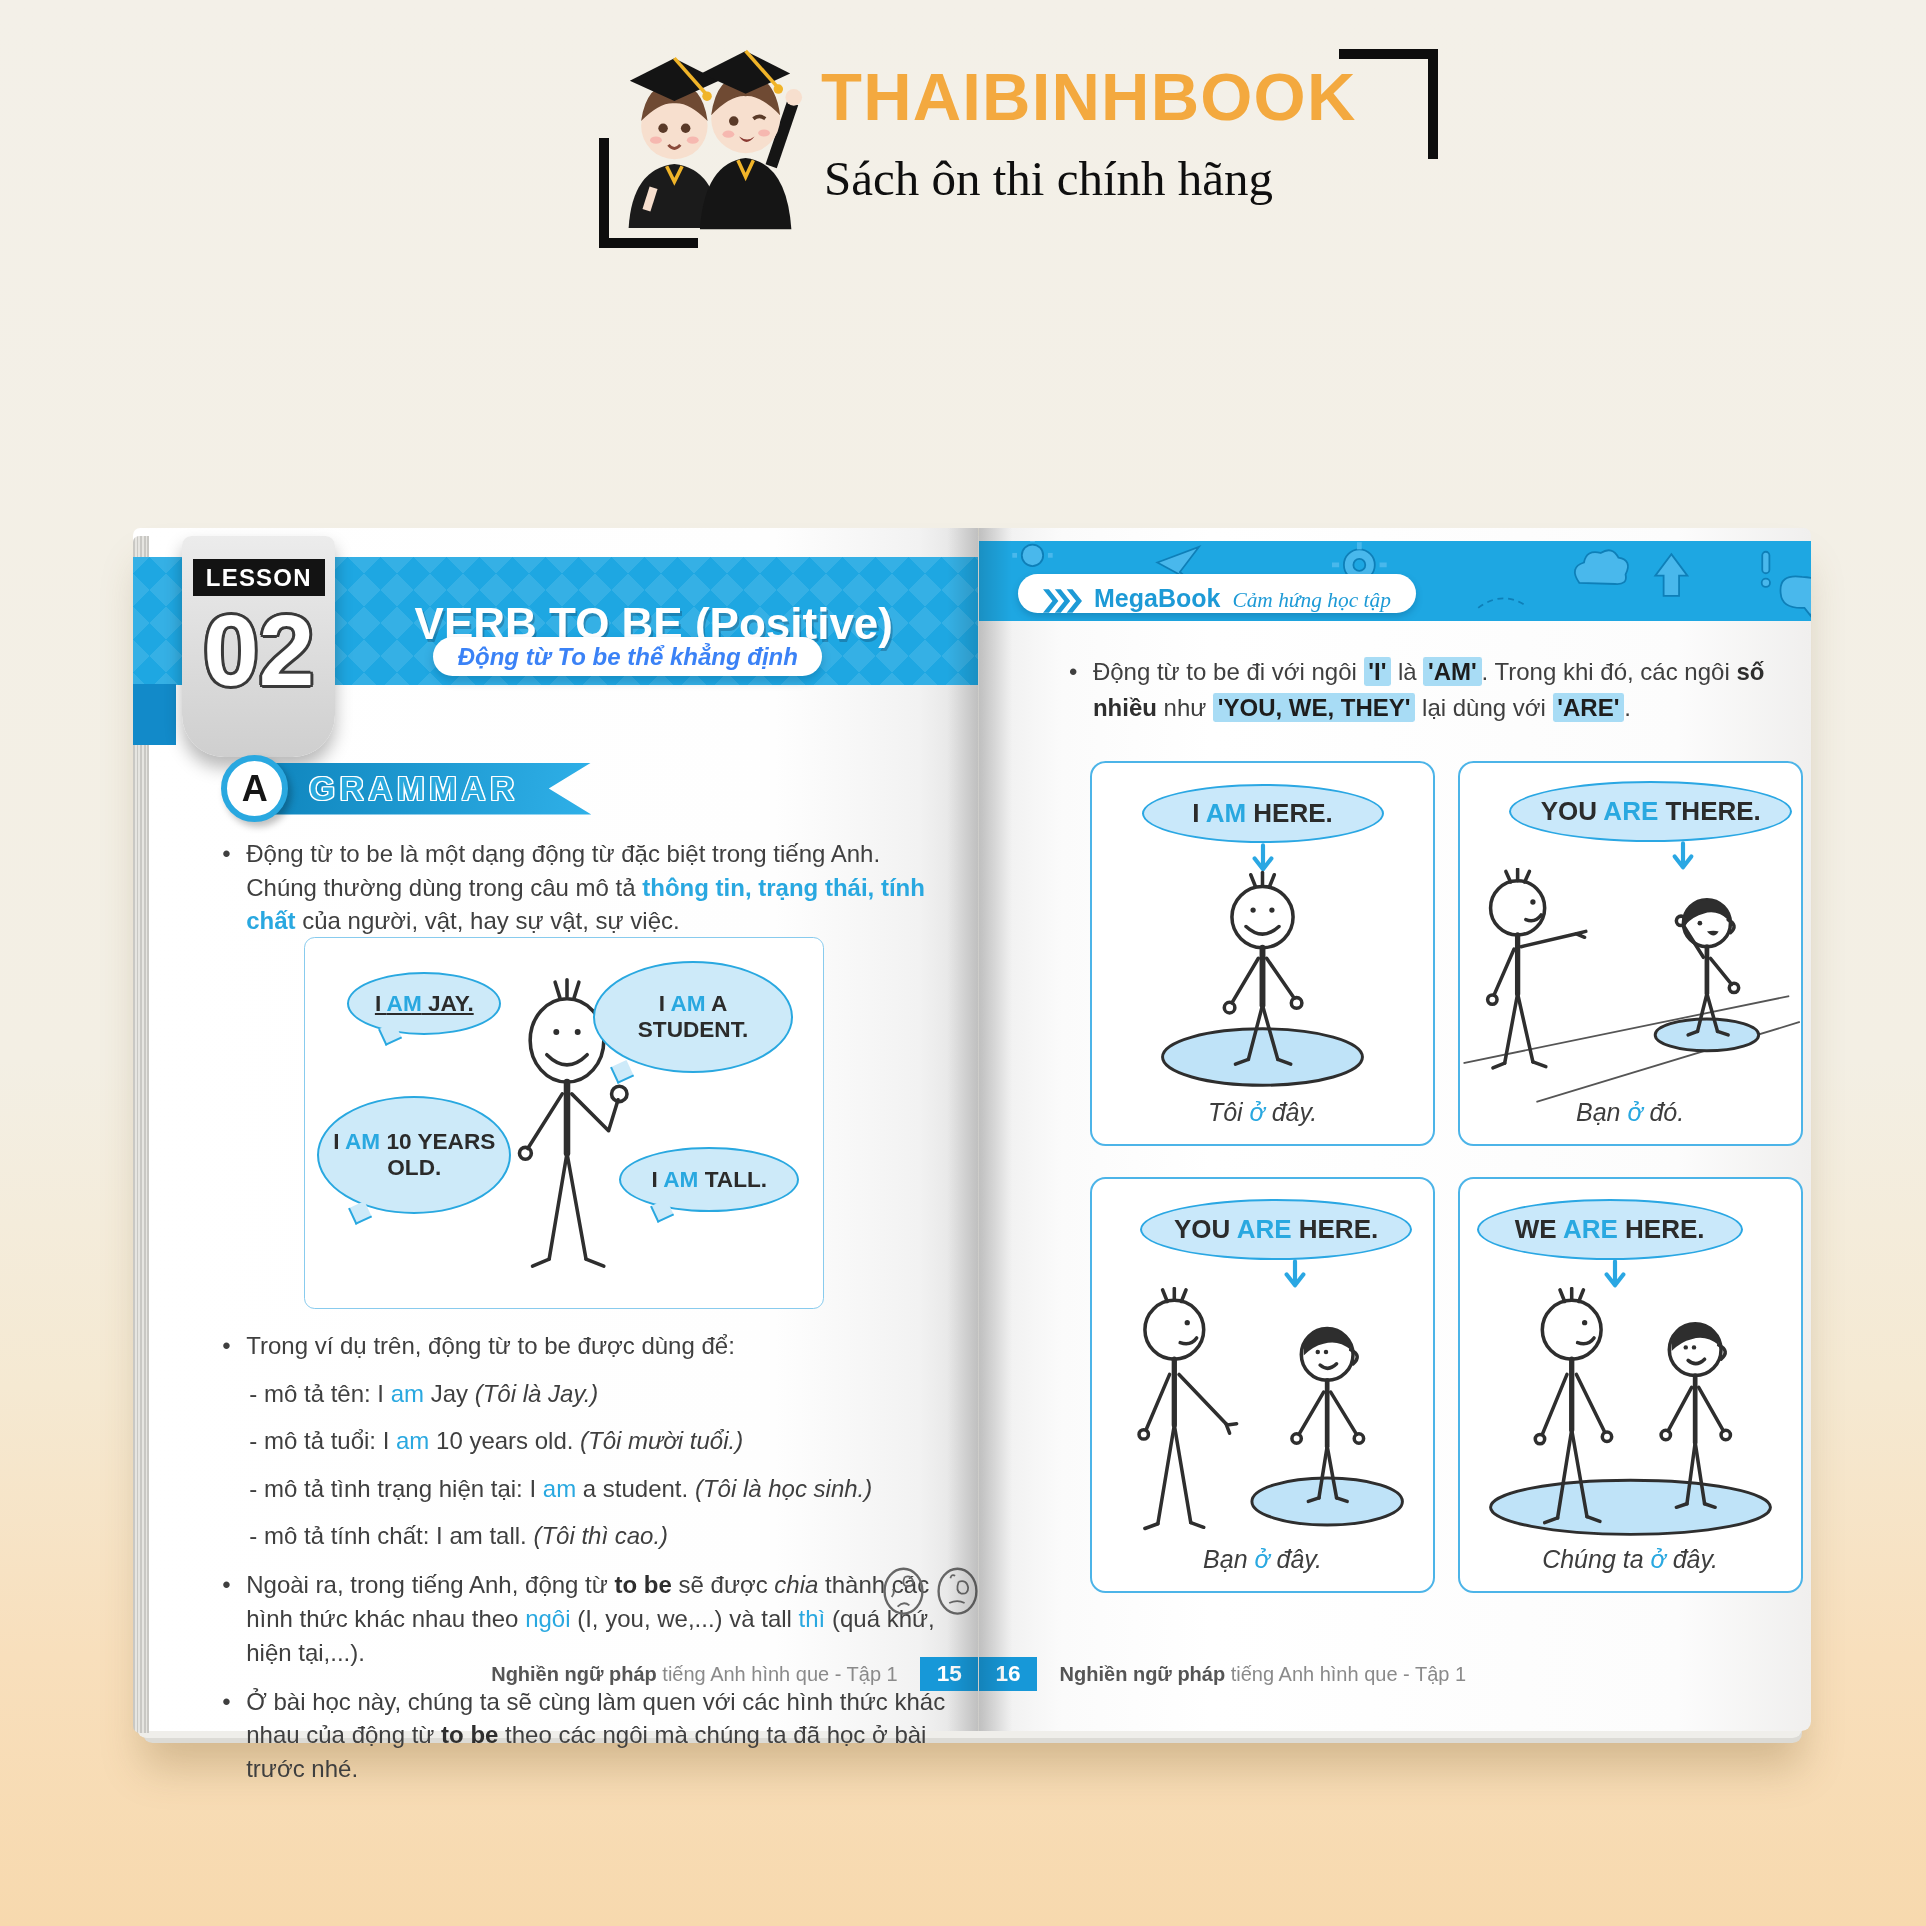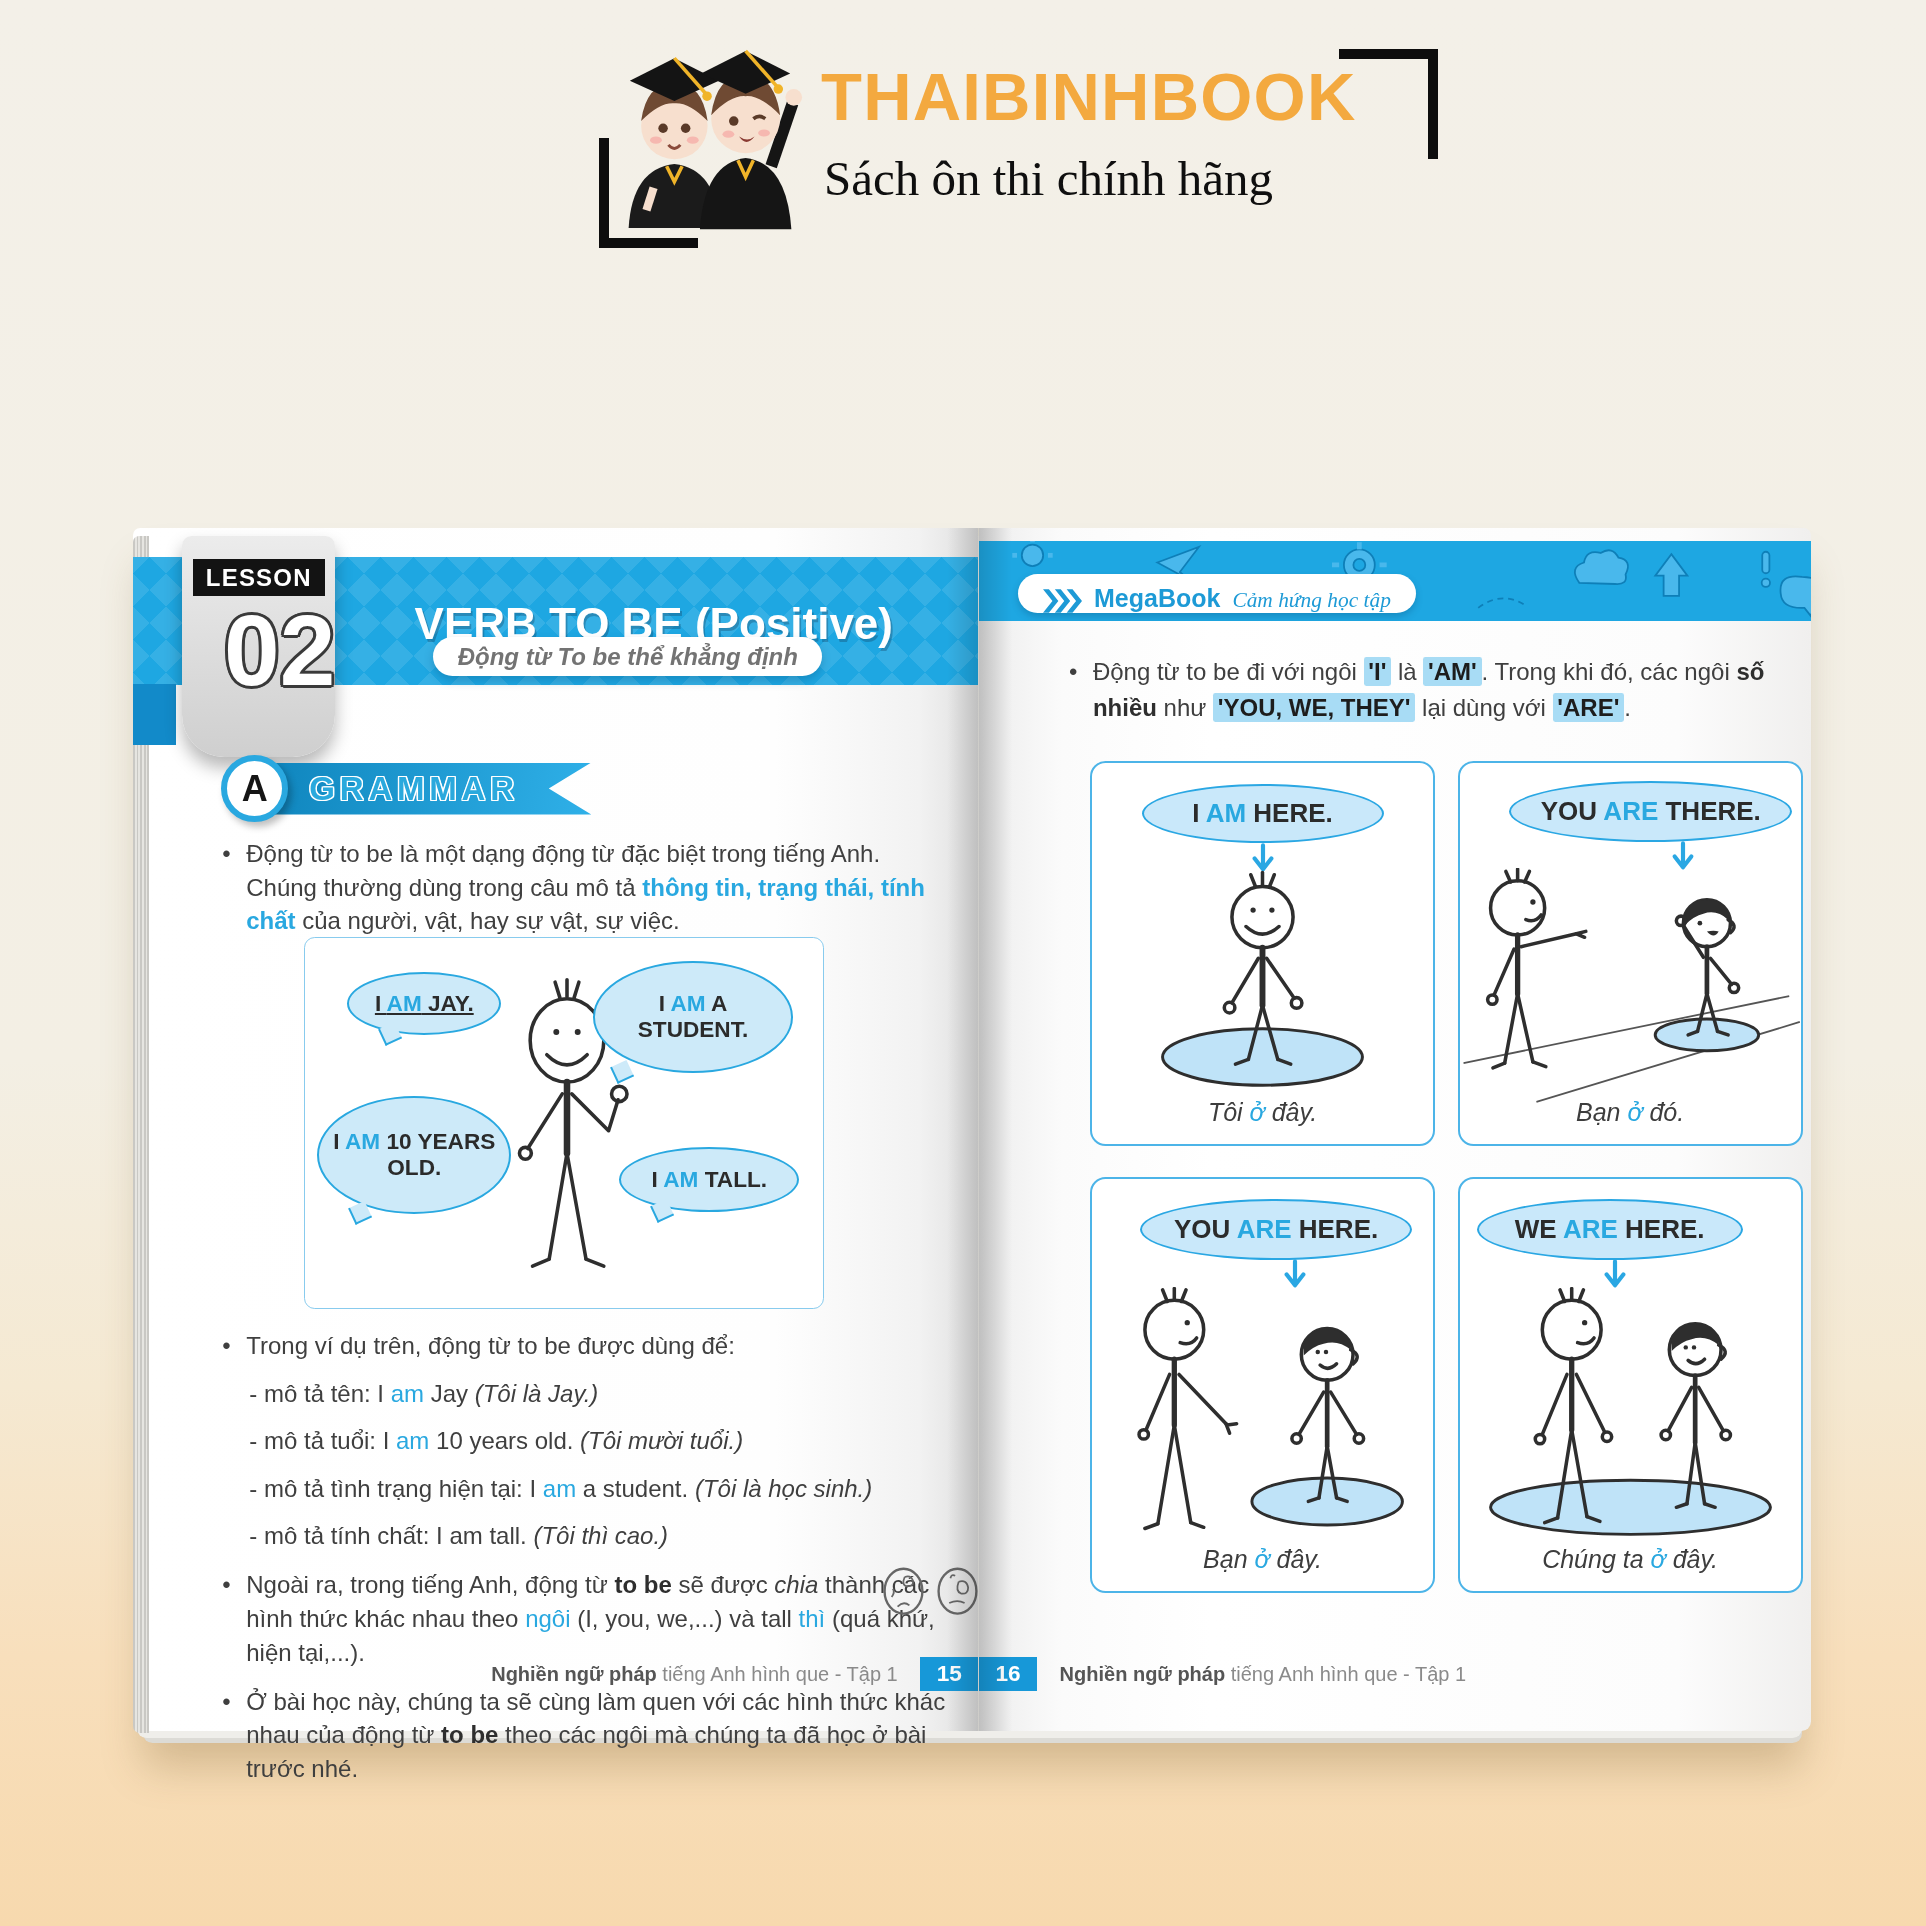--- a/index.html
+++ b/index.html
@@ -31,29 +31,29 @@
     background:linear-gradient(90deg,rgba(0,0,0,0) 0%,rgba(0,0,0,.14) 48%,rgba(0,0,0,0) 100%);}
   
   .banner{position:absolute;left:0;top:28.5px;width:100%;height:128px;background-color:#1ea7e2;
     background-image:linear-gradient(45deg,rgba(255,255,255,.10) 25%,transparent 25%,transparent 75%,rgba(255,255,255,.10) 75%),
                      linear-gradient(-45deg,rgba(255,255,255,.10) 25%,transparent 25%,transparent 75%,rgba(255,255,255,.10) 75%);
     background-size:33px 33px;}
   .banner-fold{position:absolute;left:0;top:156px;width:43px;height:61px;background:#128ac9;}
   .banner-title{position:absolute;left:202px;right:6px;top:42px;text-align:center;color:#fff;font-weight:800;font-size:44px;
     text-shadow:1.8px 3px 0 rgba(20,70,100,.35);}
   .banner-pill{position:absolute;left:300px;top:109px;width:389px;height:39px;background:#fff;border-radius:24px;
-    display:flex;align-items:center;justify-content:center;font-size:24px;font-weight:700;font-style:italic;color:#737373;
+    display:flex;align-items:center;justify-content:center;font-size:24px;font-weight:700;font-style:italic;color:#3b82f6;
     box-shadow:0 4.8px 9.5px rgba(0,60,100,.25);}
   .bookmark{position:absolute;left:49px;top:8.3px;width:153px;height:221px;
     background:linear-gradient(180deg,#ececec,#cfcfcf);border-radius:9.5px 9.5px 42px 42px;
     box-shadow:0 10.7px 16.6px rgba(0,0,0,.28);text-align:center;}
   .lesson-chip{display:inline-block;margin-top:22.6px;background:#131313;color:#fff;font-weight:700;font-size:24px;
     letter-spacing:1.2px;padding:4.8px 13px;}
   .lesson-num{margin-top:1.2px;font-size:100px;font-weight:800;color:#fff;line-height:1.05;
-    text-shadow:3px 0 0 #3a3a3a,-3px 0 0 #3a3a3a,0 3px 0 #3a3a3a,0 -3px 0 #3a3a3a,2.4px 2.4px 0 #3a3a3a,-2.4px -2.4px 0 #3a3a3a,2.4px -2.4px 0 #3a3a3a,-2.4px 2.4px 0 #3a3a3a;text-align:right;}
+    text-shadow:3px 0 0 #3a3a3a,-3px 0 0 #3a3a3a,0 3px 0 #3a3a3a,0 -3px 0 #3a3a3a,2.4px 2.4px 0 #3a3a3a,-2.4px -2.4px 0 #3a3a3a,2.4px -2.4px 0 #3a3a3a,-2.4px 2.4px 0 #3a3a3a;}
   
   .grammar-badge{position:absolute;left:88px;top:227px;display:flex;align-items:center;height:67px;}
   .badge-circle{width:55px;height:55px;border-radius:50%;background:#fff;border:6.5px solid #29a8e0;z-index:2;
     display:flex;align-items:center;justify-content:center;font-size:36px;font-weight:800;color:#151515;
     box-shadow:3.6px 4.8px 7.1px rgba(0,0,0,.25);}
   .badge-ribbon{margin-left:-24px;height:52px;min-width:226px;padding:0 56px 0 45px;display:flex;align-items:center;
     background:linear-gradient(100deg,#0f85bd,#2fb0e8);
     clip-path:polygon(0 0,100% 0,87% 50%,100% 100%,0 100%);
     font-size:33px;font-weight:800;letter-spacing:4.8px;color:#2aa9dd;
     text-shadow:1.2px 0 0 #fff,-1.2px 0 0 #fff,0 1.2px 0 #fff,0 -1.2px 0 #fff,1.2px 1.2px 0 #fff,-1.2px -1.2px 0 #fff,1.2px -1.2px 0 #fff,-1.2px 1.2px 0 #fff;}

